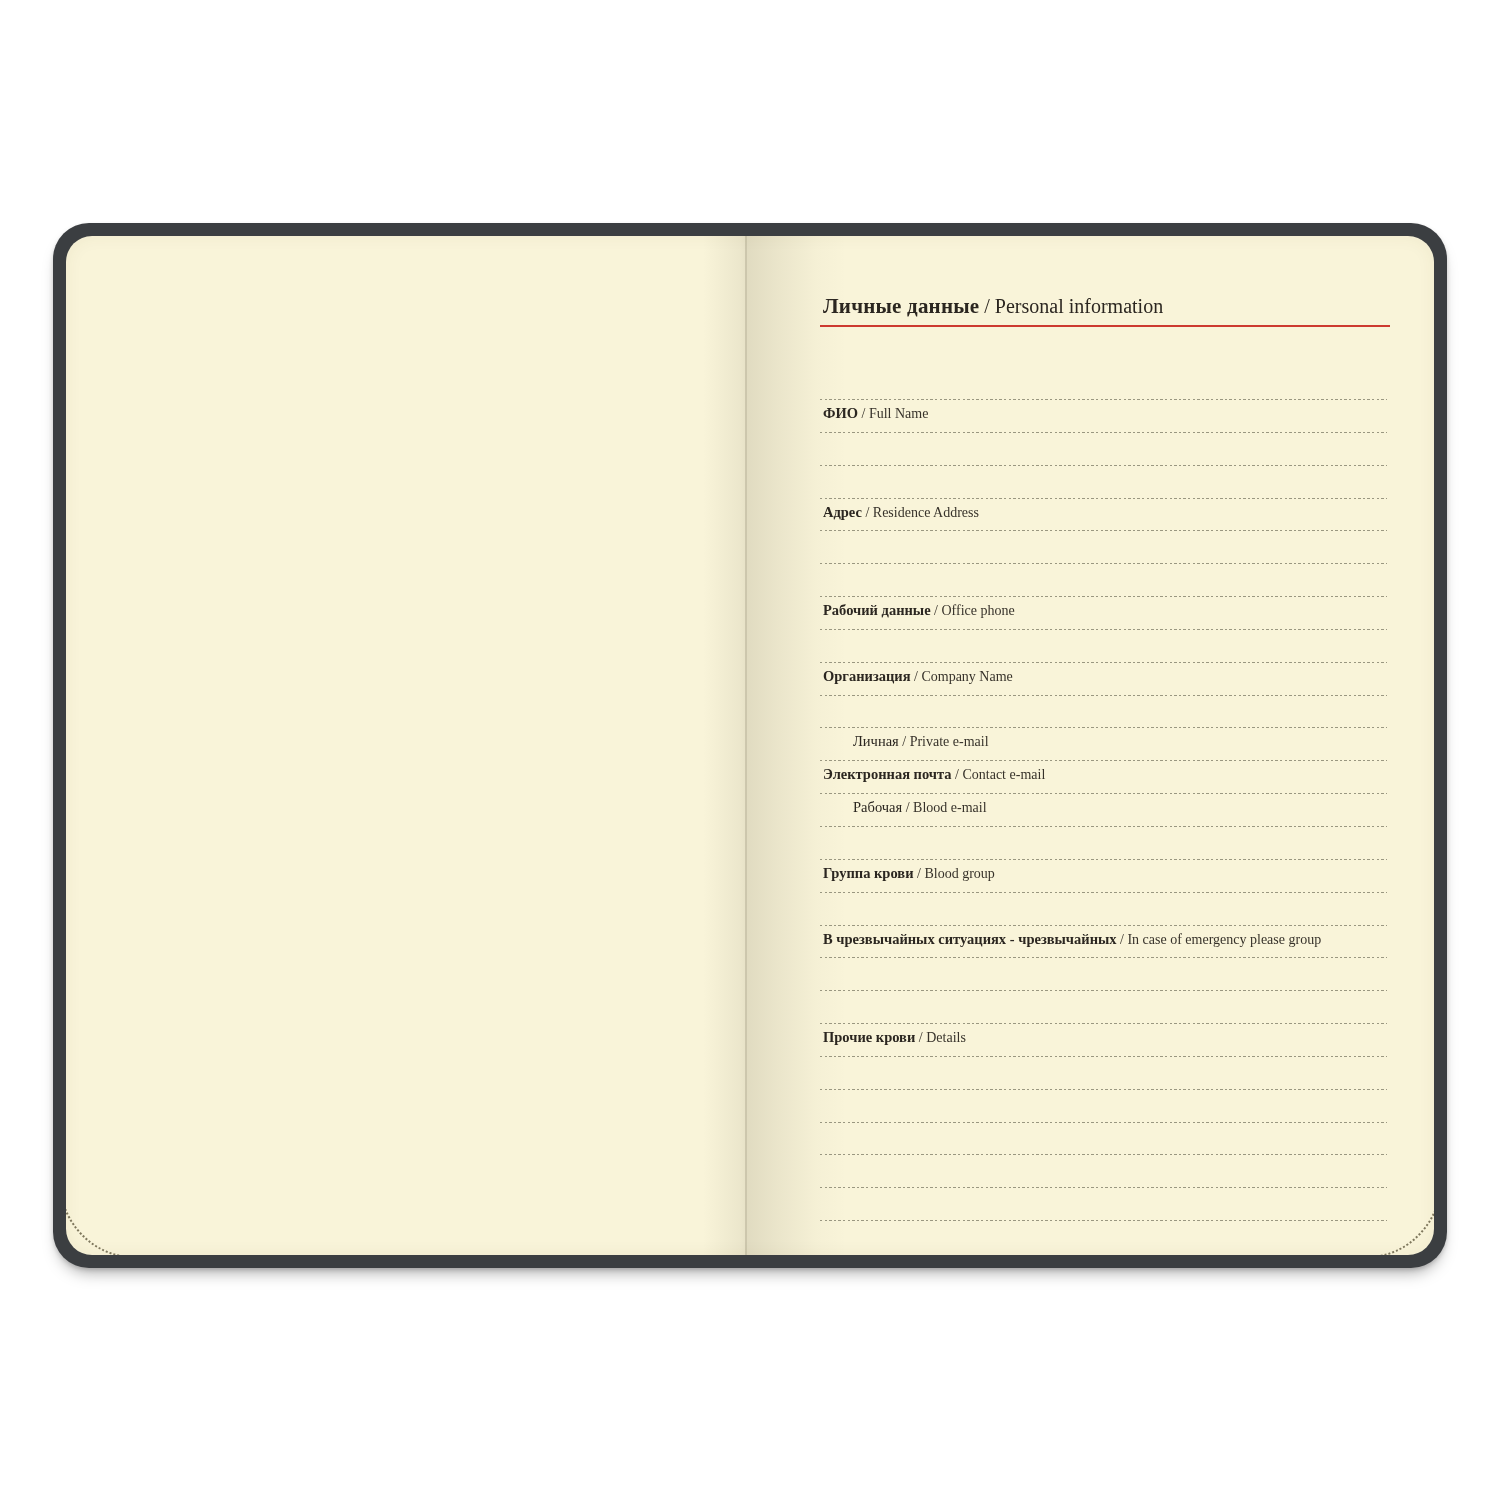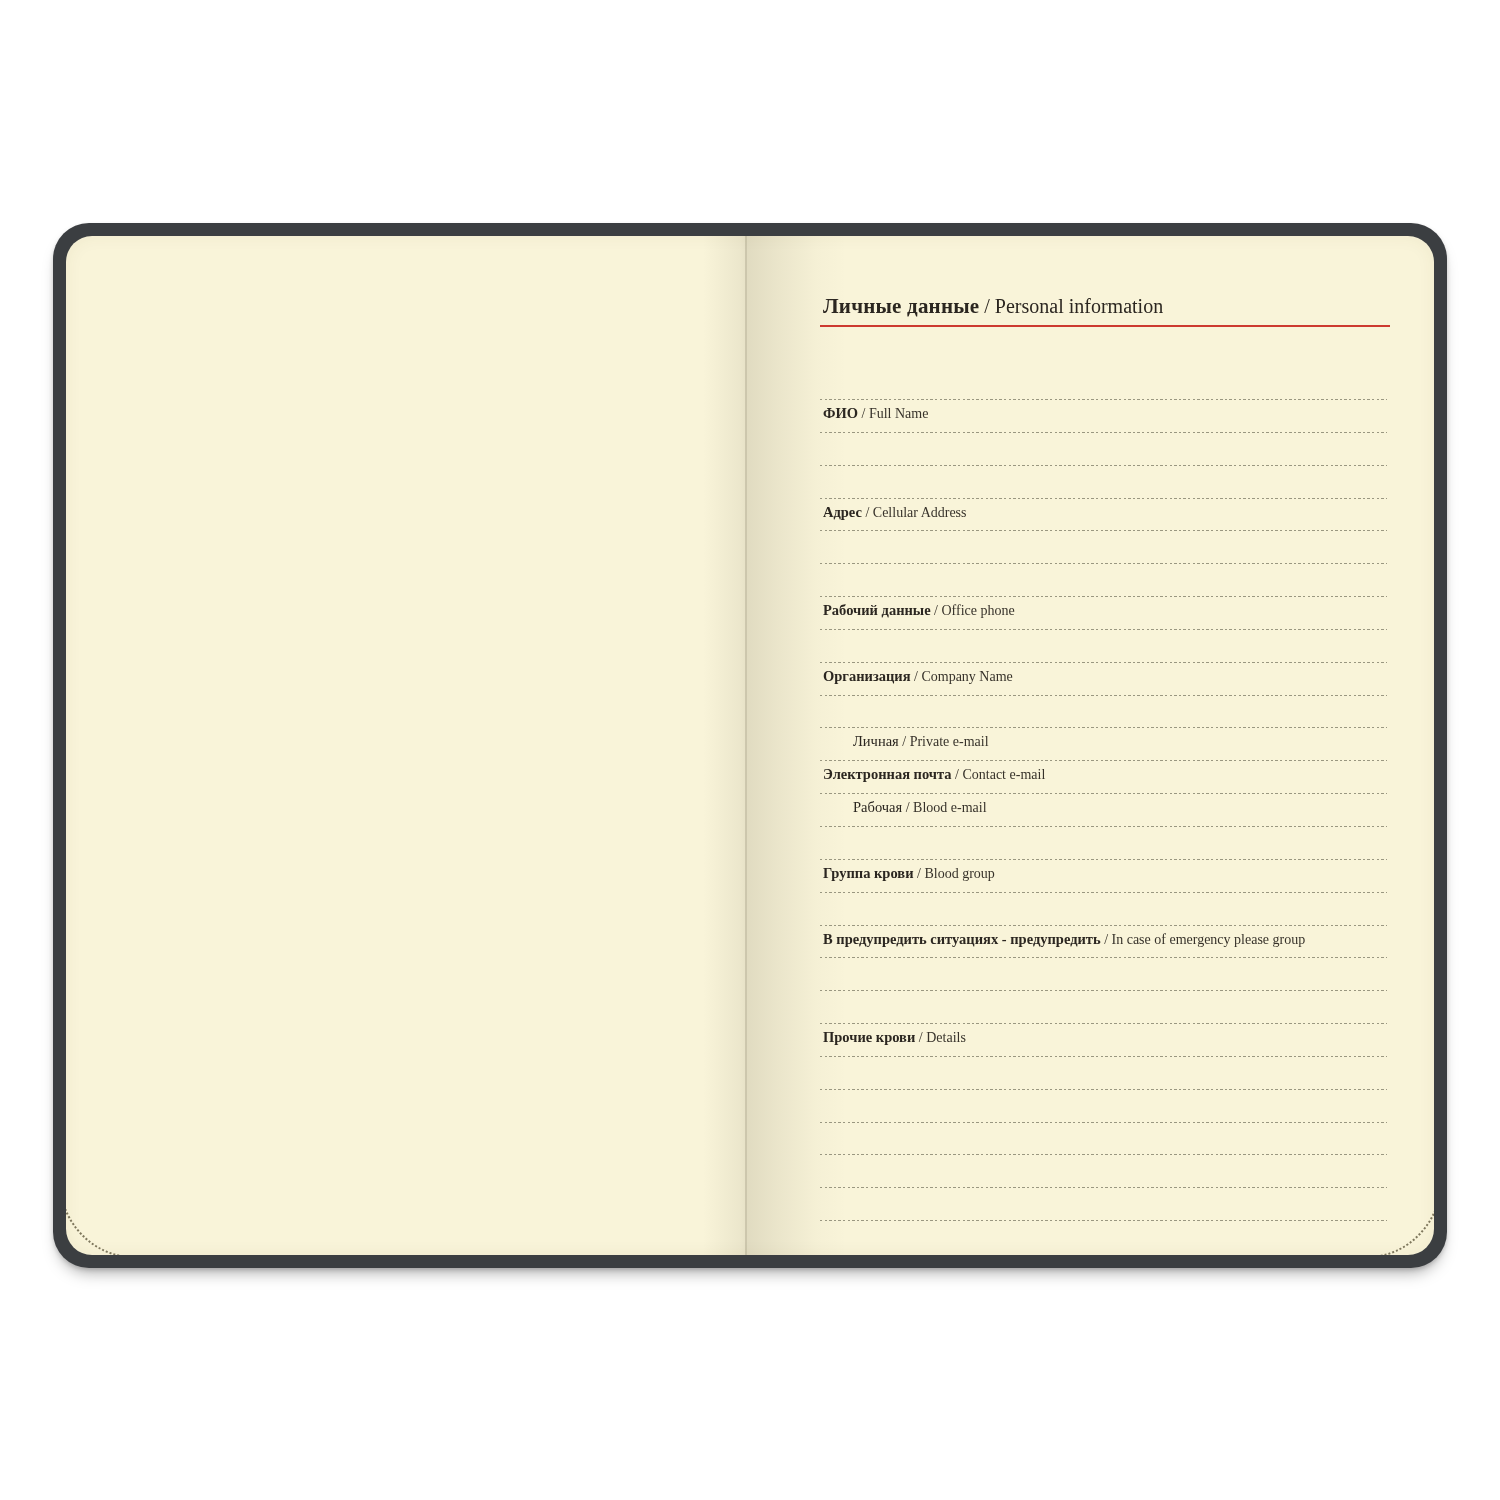--- a/index.html
+++ b/index.html
@@ -141,21 +141,21 @@
         <span class="ru">Личные данные</span><span class="en"> / Personal information</span>
       </div>
 
       <div class="rows">
           <div class="rule-row">
             <div class="field-label"><span class="ru bold">ФИО</span><span class="en"> / Full Name</span></div>
           </div>
           <div class="rule-row"></div>
           <div class="rule-row"></div>
           <div class="rule-row">
-            <div class="field-label"><span class="ru bold">Адрес</span><span class="en"> / Cellular Address</span></div>
+            <div class="field-label"><span class="ru bold">Адрес</span><span class="en"> / Residence Address</span></div>
           </div>
           <div class="rule-row"></div>
           <div class="rule-row"></div>
           <div class="rule-row">
             <div class="field-label"><span class="ru bold">Рабочий данные</span><span class="en"> / Office phone</span></div>
           </div>
           <div class="rule-row"></div>
           <div class="rule-row">
             <div class="field-label"><span class="ru bold">Организация</span><span class="en"> / Company Name</span></div>
           </div>
@@ -168,21 +168,21 @@
           </div>
           <div class="rule-row">
             <div class="field-label indent"><span class="ru">Рабочая</span><span class="en"> / Blood e-mail</span></div>
           </div>
           <div class="rule-row"></div>
           <div class="rule-row">
             <div class="field-label"><span class="ru bold">Группа крови</span><span class="en"> / Blood group</span></div>
           </div>
           <div class="rule-row"></div>
           <div class="rule-row">
-            <div class="field-label"><span class="ru bold">В предупредить ситуациях - предупредить</span><span class="en"> / In case of emergency please group</span></div>
+            <div class="field-label"><span class="ru bold">В чрезвычайных ситуациях - чрезвычайных</span><span class="en"> / In case of emergency please group</span></div>
           </div>
           <div class="rule-row"></div>
           <div class="rule-row"></div>
           <div class="rule-row">
             <div class="field-label"><span class="ru bold">Прочие крови</span><span class="en"> / Details</span></div>
           </div>
           <div class="rule-row"></div>
           <div class="rule-row"></div>
           <div class="rule-row"></div>
           <div class="rule-row"></div>

